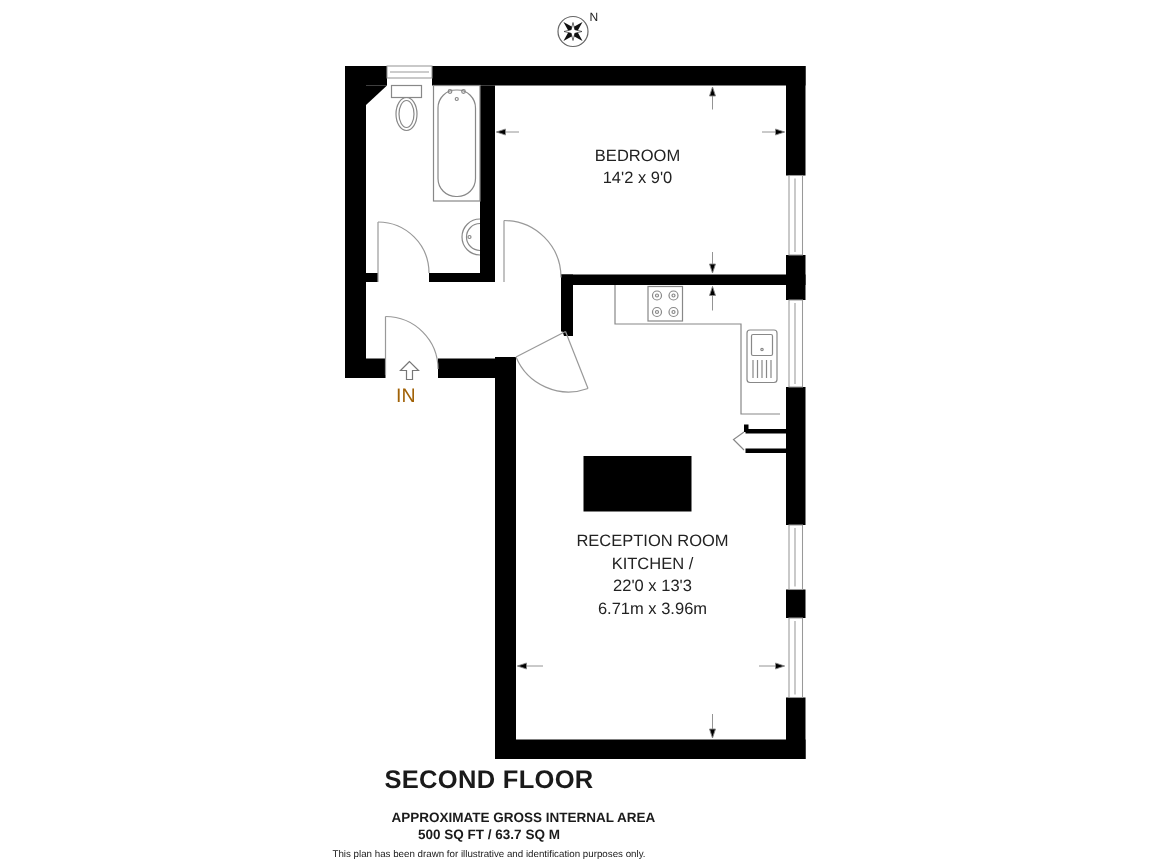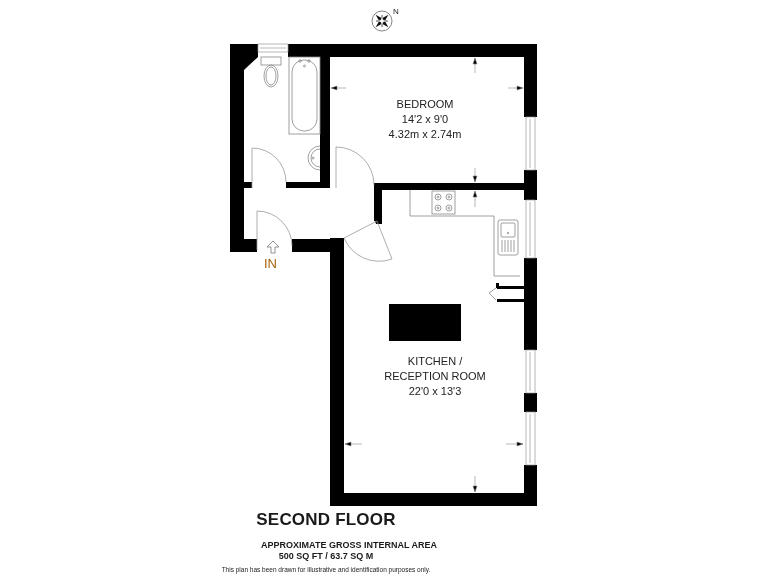--- a/index.html
+++ b/index.html
@@ -174,27 +174,27 @@
     <line x1="506" y1="444" x2="523" y2="444"></line>
       <polygon points="523,444 517,442 517,446"></polygon>
   </g>
 </svg>
 
 <div id="north-label">N</div>
 
 <div class="room-label" id="bedroom-label">
   <div>BEDROOM</div>
   <div>14'2 x 9'0</div>
-  <div>4.32m x 2.74m</div>
 </div>
 
 <div class="room-label" id="kitchen-label">
+  <div>RECEPTION ROOM</div>
   <div>KITCHEN /</div>
-  <div>RECEPTION ROOM</div>
   <div>22'0 x 13'3</div>
+  <div>6.71m x 3.96m</div>
 </div>
 
 <div id="entry-label">IN</div>
 
 <div class="footer" id="floor-title">SECOND FLOOR</div>
 <div class="footer" id="area-title">APPROXIMATE GROSS INTERNAL AREA</div>
 <div class="footer" id="area-value">500 SQ FT / 63.7 SQ M</div>
 <div class="footer" id="disclaimer">This plan has been drawn for illustrative and identification purposes only.</div>
 
 </body></html>

